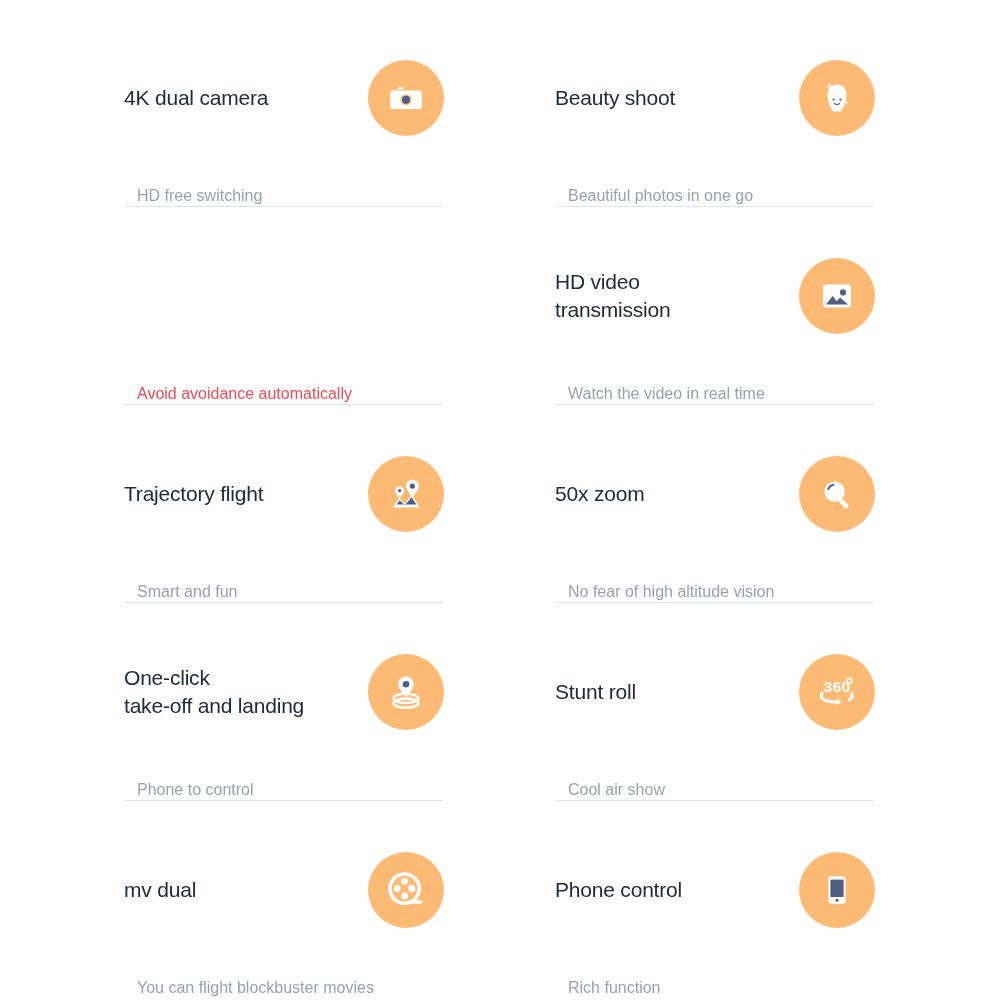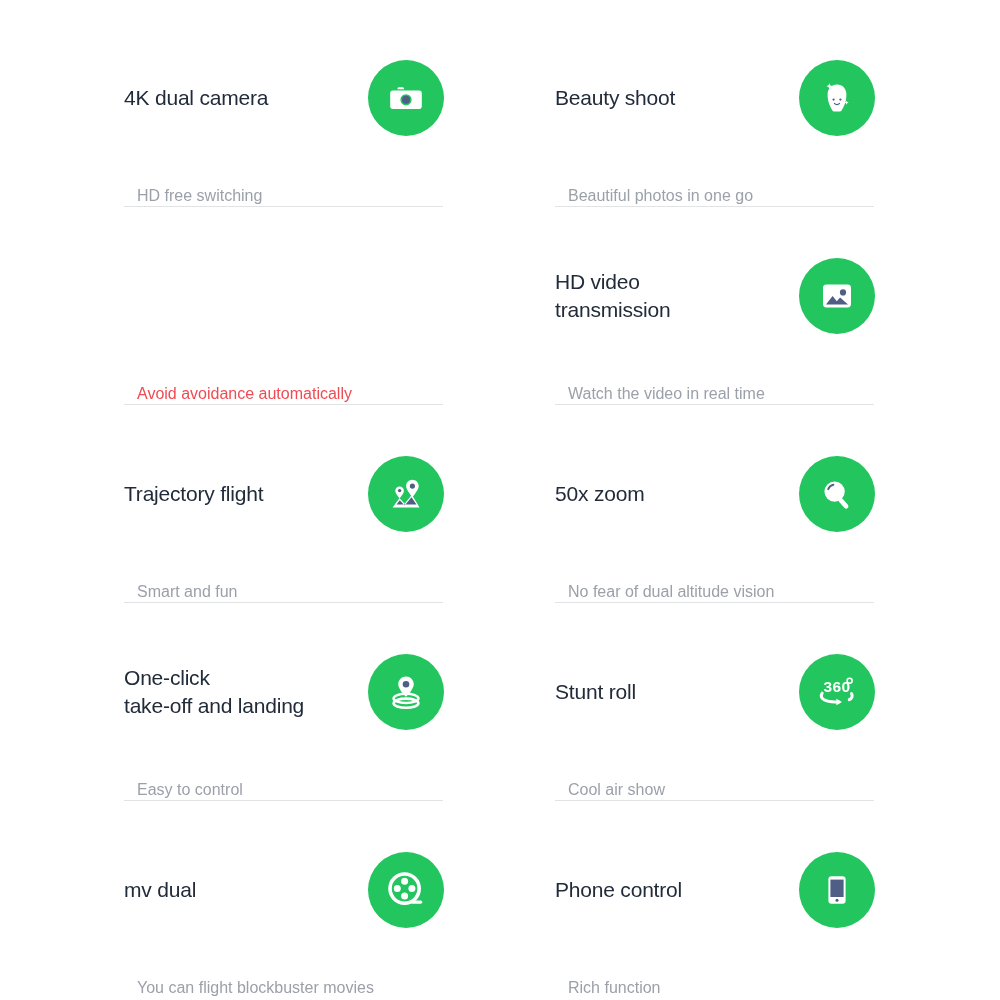--- a/index.html
+++ b/index.html
@@ -61,21 +61,21 @@
   .card-title.accent { color: #ee2430; }
 
   .icon-badge {
     position: absolute;
     right: 0;
     top: 50%;
     transform: translateY(-50%);
     width: 76px;
     height: 76px;
     border-radius: 50%;
-    background: #22c55e;
+    background: #fdba74;
     display: flex;
     align-items: center;
     justify-content: center;
   }
   .icon-badge.accent { background: #f00d18; }
 
   .icon-badge svg { display: block; }
 
   .card-sub {
     position: absolute;
@@ -192,40 +192,40 @@
       <div class="icon-badge">
         <span>
           <svg width="40" height="40" viewBox="0 0 40 40">
             <circle cx="17.6" cy="17.6" r="10.2" fill="#ffffff"></circle>
             <path d="M11.2 15.2a7 7 0 015.2-4.4" stroke="#4f5e84" stroke-width="1.9" fill="none" stroke-linecap="round"></path>
             <rect x="24.2" y="23.1" width="4.6" height="12.4" rx="2.3" fill="#ffffff" transform="rotate(-42 26.5 29.3)"></rect>
           </svg>
         </span>
       </div>
     </div>
-    <div class="card-sub">No fear of dual altitude vision</div>
+    <div class="card-sub">No fear of high altitude vision</div>
     <div class="card-divider"></div>
   </div>
 
   <div class="feature-card card-col-left card-row-3">
     <div class="card-top">
       <div class="card-title">One-click
 take-off and landing</div>
       <div class="icon-badge">
         <span>
           <svg width="42" height="42" viewBox="0 0 42 42">
             <path d="M21 5.4c4.3 0 7.8 3.5 7.8 7.8 0 4.9-7.8 12.6-7.8 12.6s-7.8-7.7-7.8-12.6c0-4.3 3.5-7.8 7.8-7.8z" fill="#ffffff"></path>
             <circle cx="21" cy="13.2" r="3.3" fill="#4f5e84"></circle>
             <ellipse cx="21" cy="27.4" rx="12.4" ry="4.6" fill="none" stroke="#ffffff" stroke-width="2.6"></ellipse>
             <ellipse cx="21" cy="32.2" rx="12.4" ry="4.6" fill="none" stroke="#ffffff" stroke-width="2.6"></ellipse>
           </svg>
         </span>
       </div>
     </div>
-    <div class="card-sub">Easy to control</div>
+    <div class="card-sub">Phone to control</div>
     <div class="card-divider"></div>
   </div>
 
   <div class="feature-card card-col-right card-row-3">
     <div class="card-top">
       <div class="card-title">Stunt roll</div>
       <div class="icon-badge">
         <span>
           <svg width="52" height="52" viewBox="0 0 52 52">
             <text x="26" y="25.5" text-anchor="middle" font-family="'Liberation Sans', sans-serif" font-size="15.5" font-weight="bold" fill="#ffffff" letter-spacing="0.3">360</text>

